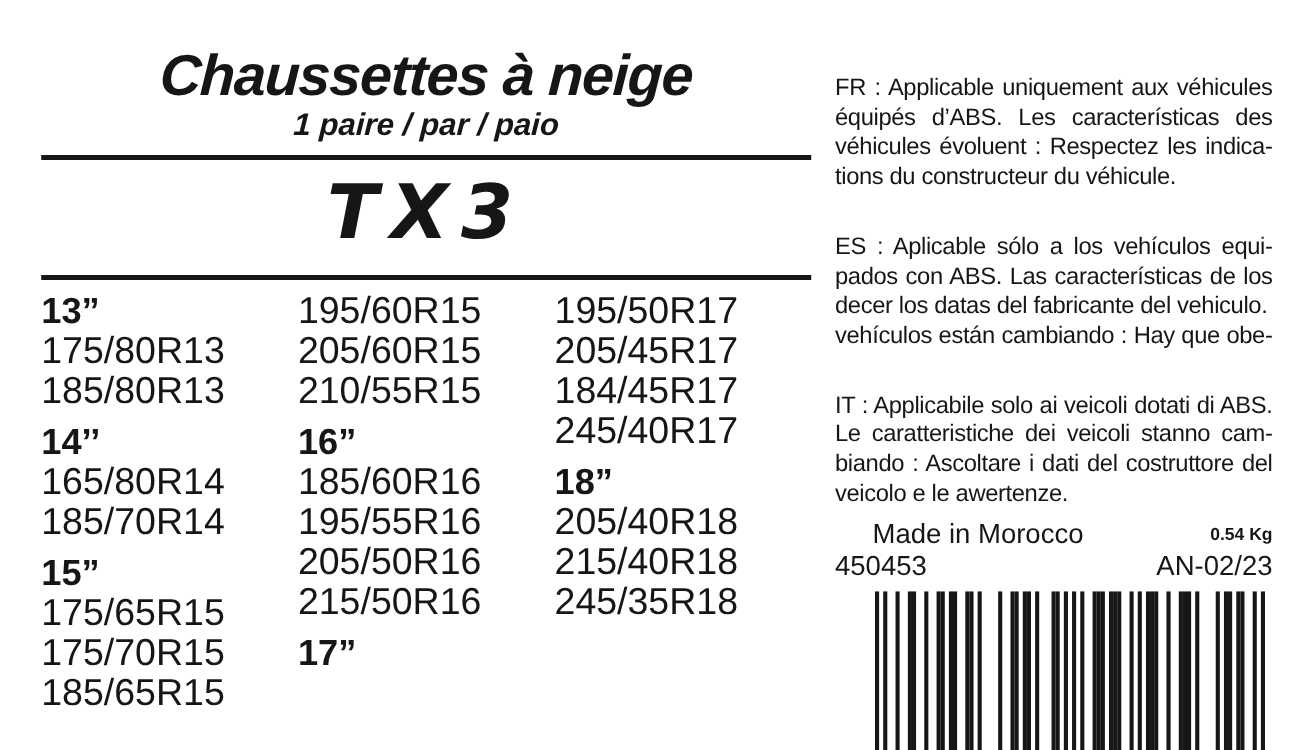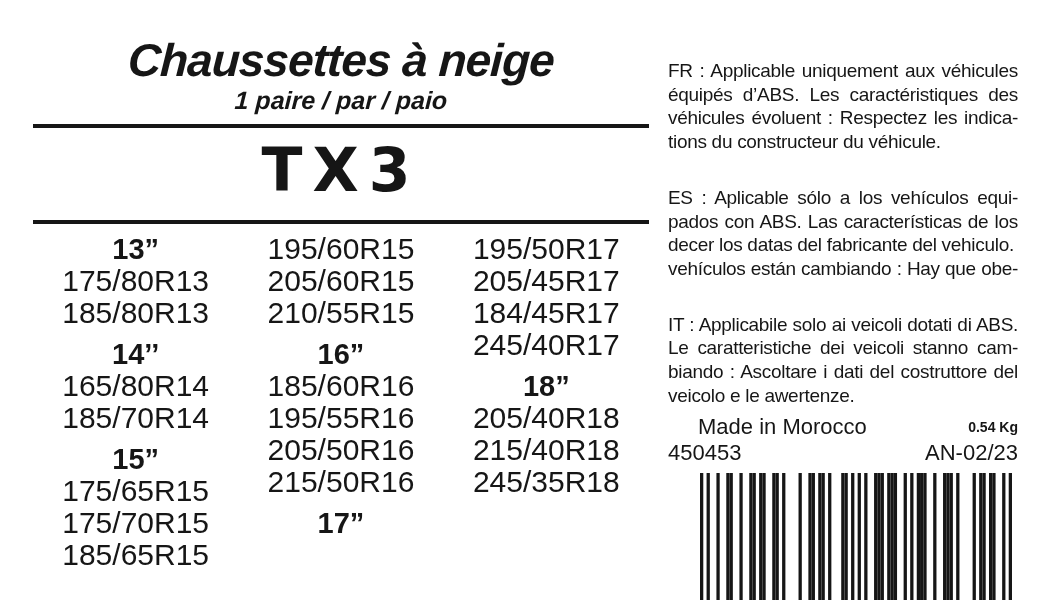--- a/index.html
+++ b/index.html
@@ -23,23 +23,24 @@
   }
   .subtitle {
     text-align: center; font-style: italic; font-weight: bold;
     font-size: 25px; line-height: 1.1; margin-top: 3px; transform: skewX(-3deg);
   }
   .rule { height: 4px; background: var(--ink); margin-top: 9px; }
   .model {
     text-align: center; font-weight: bold; font-size: 60px;
     line-height: 1; padding: 12px 0 11px; letter-spacing: 10px;
     font-family: "DejaVu Sans", "Liberation Sans", sans-serif;
+    font-style: italic;
   }
   .size-table { display: flex; margin-top: 9px; }
-  .size-col { width: 33.33%; text-align: center; font-size: 30px; line-height: 32px; }
+  .size-col { width: 33.33%; font-size: 30px; line-height: 32px; }
   .size-group:not(:first-child) { margin-top: 9px; }
   .size-hdr { font-weight: bold; font-size: 29px; }
   .size-hdr:empty { display: none; }
 
   
   .right { width: 350px; margin-left: 19px; padding-top: 27px; flex: none; }
   .notice { font-size: 19px; line-height: 23.7px; letter-spacing: -0.3px; margin-top: 32px; }
   .jline { text-align: justify; text-align-last: justify; }
   .jline.last { text-align-last: left; }
 
@@ -131,21 +132,21 @@
         </div>
       </div>
 
     </div>
   </div>
 
   <div class="right">
 
     <div class="notice">
       <div class="jline">FR : Applicable uniquement aux véhicules</div>
-      <div class="jline">équipés d’ABS. Les caractéristiques des</div>
+      <div class="jline">équipés d’ABS. Les características des</div>
       <div class="jline">véhicules évoluent : Respectez les indica-</div>
       <div class="jline last">tions du constructeur du véhicule.</div>
     </div>
     <div class="notice">
       <div class="jline">ES : Aplicable sólo a los vehículos equi-</div>
       <div class="jline">pados con ABS. Las características de los</div>
       <div class="jline last">decer los datas del fabricante del vehiculo.</div>
       <div class="jline">vehículos están cambiando : Hay que obe-</div>
     </div>
     <div class="notice">

